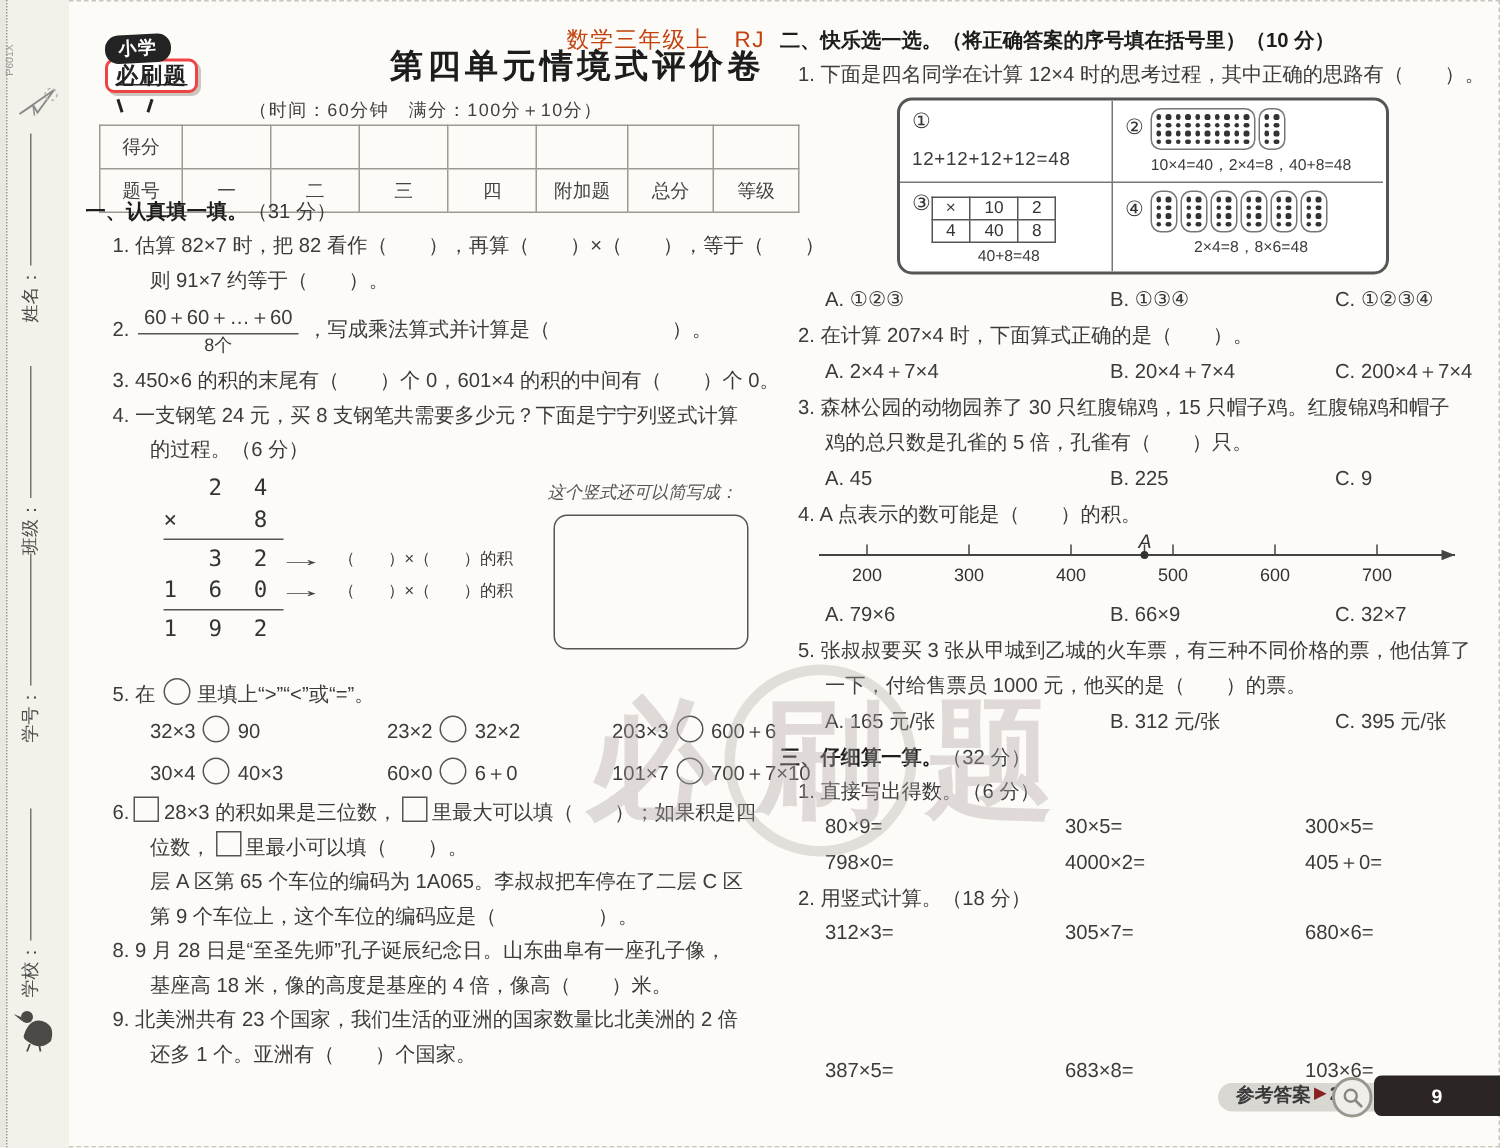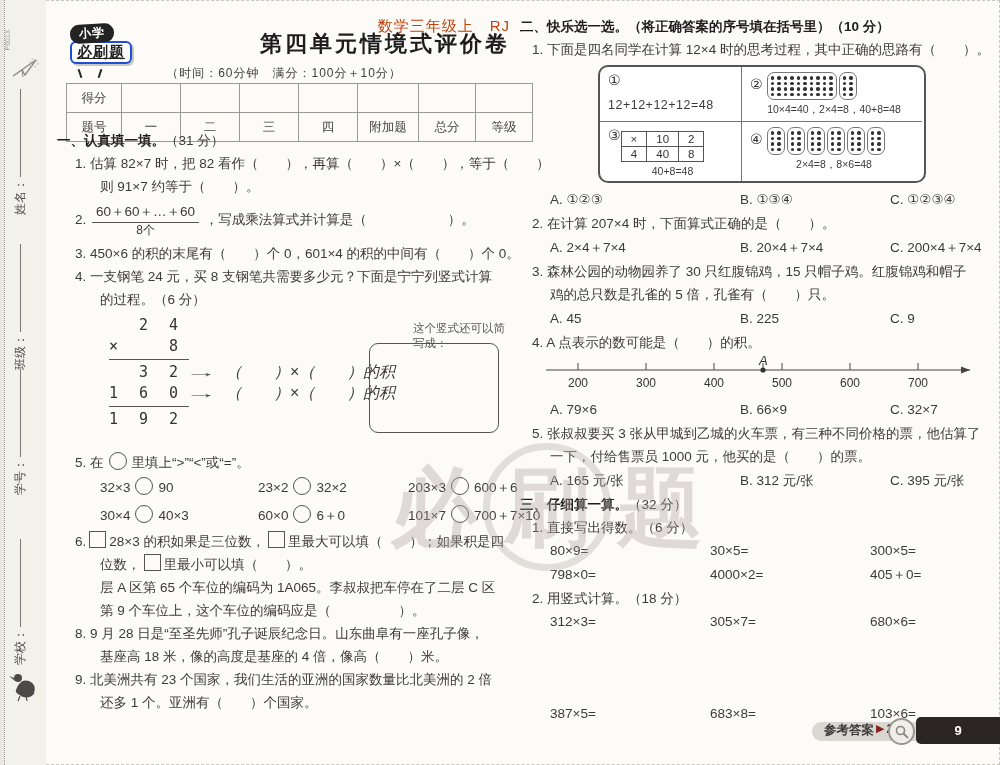--- a/index.html
+++ b/index.html
@@ -15,21 +15,21 @@
     border-top:1px dashed #c9c6bd;border-bottom:1px dashed #c9c6bd;border-right:1px dashed #c9c6bd;box-sizing:border-box;}
   .side-label{position:absolute;width:150px;height:18px;display:flex;align-items:center;
     transform:rotate(-90deg);font-size:12px;color:#4a4a4a;white-space:nowrap;}
   .rule-line{display:inline-block;width:88px;border-bottom:1px solid #777;height:1px;margin-left:2px;}
   .side-code{position:absolute;left:0px;top:40px;width:14px;font-size:7px;color:#999;
     transform:rotate(-90deg);transform-origin:center;white-space:nowrap;}
   
   .logo{position:absolute;left:12px;top:12px;width:74px;}
   .brand-top{display:inline-block;background:#232323;color:#fff;font-size:12px;font-weight:bold;
     border-radius:9px;padding:1px 9px;transform:rotate(-3deg);letter-spacing:1px;}
-  .brand-bottom{display:inline-block;background:#fff;border:2px solid #1d4ed8;color:#232323;
+  .brand-bottom{display:inline-block;background:#fff;border:2px solid #ef4444;color:#232323;
     font-size:15px;font-weight:bold;border-radius:6px;padding:0 5px;margin-top:-3px;letter-spacing:1px;
     box-shadow:2px 2px 0 #c9c7c0;text-decoration:underline;}
   .leg{display:inline-block;width:2px;height:9px;background:#232323;margin:0 9px;}
   .hdr{position:absolute;left:12px;top:10px;width:452px;}
   .course{position:absolute;right:0;top:6px;font-size:15px;color:#c2410c;letter-spacing:1px;}
   .title{margin-top:18px;text-align:right;font-size:22px;font-weight:bold;letter-spacing:3px;color:#1d1d1d;}
   .subtitle{text-align:center;font-size:12px;color:#3f3f3f;margin-top:6px;letter-spacing:1px;}
   table.score{position:absolute;left:20px;top:82px;border-collapse:collapse;table-layout:fixed;}
   table.score td{border:1px solid #9d9a93;height:26px;text-align:center;font-size:12.5px;color:#444;}
   
@@ -48,22 +48,22 @@
   .sumtop{border-bottom:1px solid #555;padding:0 4px 1px;line-height:18px;}
   .sumbot{font-size:12px;line-height:15px;color:#3b3b3b;}
   
   .calc-area{position:relative;height:136px;margin-top:4px;}
   .calc{position:absolute;left:52px;top:0;}
   .calcrow{font-family:"DejaVu Sans Mono","Liberation Mono",monospace;font-size:15px;
     white-space:pre;letter-spacing:6px;line-height:21px;color:#333;}
   .calc hr{width:80px;border:0;border-top:1.3px solid #555;margin:2px 0;}
   .prodrow{display:flex;align-items:center;}
   .arrow-glyph{display:inline-block;transform:scaleX(2.4);margin:0 18px 0 10px;color:#444;}
-  .prodlabel{font-size:16px;letter-spacing:0;white-space:nowrap;font-style:italic;}
-  .calc-note{position:absolute;left:308px;top:6px;font-size:11.5px;color:#555;margin-left:48px;}
+  .prodlabel{font-size:11px;letter-spacing:0;white-space:nowrap;}
+  .calc-note{position:absolute;left:308px;top:6px;font-size:11.5px;color:#555;font-style:italic;}
   .note-box{position:absolute;left:312px;top:28px;width:128px;height:88px;border:1.5px solid #555;border-radius:9px;}
   
   .cmp-grid{display:grid;grid-template-columns:158px 150px auto;padding-left:43px;line-height:28px;white-space:nowrap;}
   .cmp-circle{display:inline-block;width:16px;height:16px;border:1px solid #555;border-radius:50%;
     vertical-align:-3px;margin:0 5px;}
   .blank-box{display:inline-block;width:15px;height:15px;border:1px solid #555;vertical-align:-2px;margin:0 3px;}
   
   .panel{position:relative;margin:4px 0 4px 78px;width:324px;border:2px solid #555;border-radius:10px;
     display:grid;grid-template-columns:142px 180px;overflow:hidden;background:#fff;}
   .cell{padding:5px 4px 4px 8px;font-size:12px;}

